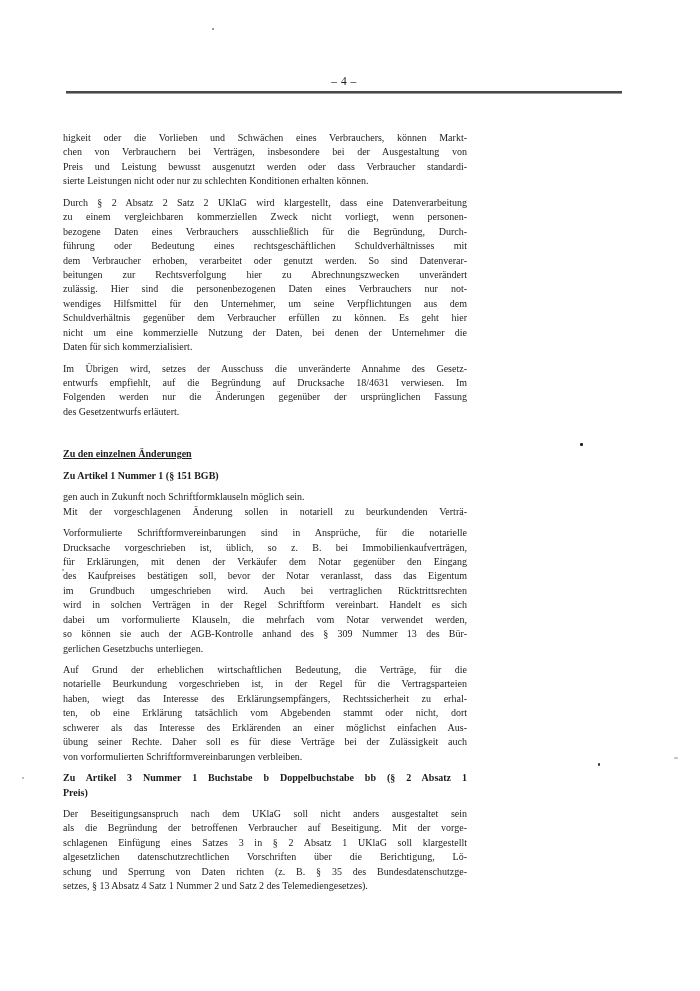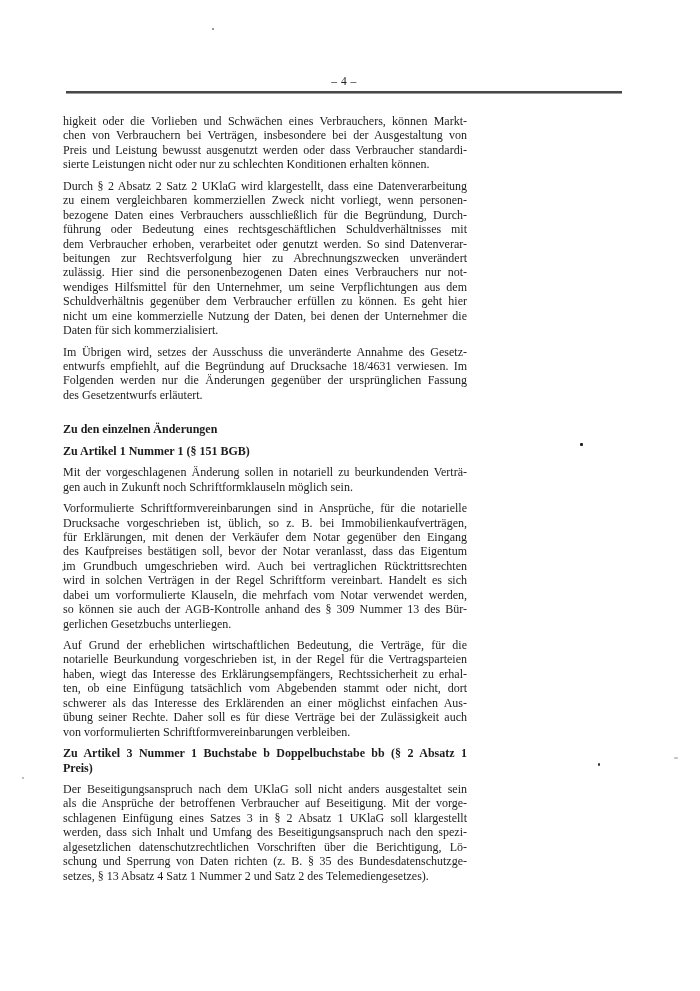--- a/index.html
+++ b/index.html
@@ -26,27 +26,27 @@
   .header-rule {
     position: absolute;
     left: 66px; top: 91px;
     width: 556px; height: 3px;
     background: linear-gradient(180deg,
       var(--rule-dark, #4a4a4a) 0%, var(--rule-dark, #4a4a4a) 55%,
       var(--rule-light, #9a9a9a) 55%, var(--rule-light, #9a9a9a) 100%);
   }
   .text-column {
     position: absolute;
-    left: 63px; top: 114px;
+    left: 63px; top: 131px;
     width: 404px;
     color: var(--text-color, #1c1c1c);
-    font-size: 12px;
+    font-size: 10px;
   }
   .block { margin: 0 0 7px 0; }
-  .block.section-break { margin-top: 20px; }
+  .block.section-break { margin-top: 28px; text-decoration: underline; }
   .block.h .line { font-weight: bold; }
   .line {
     height: 14.45px;
     line-height: 14.45px;
     overflow: hidden;
     text-align: justify;
     text-align-last: justify;
     -moz-text-align-last: justify;
   }
   .line.last {
@@ -93,52 +93,51 @@
         <div class="line">Folgenden werden nur die Änderungen gegenüber der ursprünglichen Fassung</div>
         <div class="line last">des Gesetzentwurfs erläutert.</div>
       </div>
       <div class="block h section-break">
         <div class="line last">Zu den einzelnen Änderungen</div>
       </div>
       <div class="block h">
         <div class="line last">Zu Artikel 1 Nummer 1 (§ 151 BGB)</div>
       </div>
       <div class="block p">
+        <div class="line last">gen auch in Zukunft noch Schriftformklauseln möglich sein.</div>
         <div class="line">Mit der vorgeschlagenen Änderung sollen in notariell zu beurkundenden Verträ-</div>
-        <div class="line last">gen auch in Zukunft noch Schriftformklauseln möglich sein.</div>
       </div>
       <div class="block p">
         <div class="line">Vorformulierte Schriftformvereinbarungen sind in Ansprüche, für die notarielle</div>
         <div class="line">Drucksache vorgeschrieben ist, üblich, so z. B. bei Immobilienkaufverträgen,</div>
         <div class="line">für Erklärungen, mit denen der Verkäufer dem Notar gegenüber den Eingang</div>
         <div class="line">des Kaufpreises bestätigen soll, bevor der Notar veranlasst, dass das Eigentum</div>
         <div class="line">im Grundbuch umgeschrieben wird. Auch bei vertraglichen Rücktrittsrechten</div>
         <div class="line">wird in solchen Verträgen in der Regel Schriftform vereinbart. Handelt es sich</div>
         <div class="line">dabei um vorformulierte Klauseln, die mehrfach vom Notar verwendet werden,</div>
         <div class="line">so können sie auch der AGB-Kontrolle anhand des § 309 Nummer 13 des Bür-</div>
         <div class="line last">gerlichen Gesetzbuchs unterliegen.</div>
       </div>
       <div class="block p">
         <div class="line">Auf Grund der erheblichen wirtschaftlichen Bedeutung, die Verträge, für die</div>
         <div class="line">notarielle Beurkundung vorgeschrieben ist, in der Regel für die Vertragsparteien</div>
         <div class="line">haben, wiegt das Interesse des Erklärungsempfängers, Rechtssicherheit zu erhal-</div>
-        <div class="line">ten, ob eine Einfügung tatsächlich vom Abgebenden stammt oder nicht, dort</div>
+        <div class="line">ten, ob eine Erklärung tatsächlich vom Abgebenden stammt oder nicht, dort</div>
         <div class="line">schwerer als das Interesse des Erklärenden an einer möglichst einfachen Aus-</div>
         <div class="line">übung seiner Rechte. Daher soll es für diese Verträge bei der Zulässigkeit auch</div>
         <div class="line last">von vorformulierten Schriftformvereinbarungen verbleiben.</div>
       </div>
       <div class="block h">
         <div class="line">Zu Artikel 3 Nummer 1 Buchstabe b Doppelbuchstabe bb (§ 2 Absatz 1</div>
         <div class="line last">Preis)</div>
       </div>
       <div class="block p">
         <div class="line">Der Beseitigungsanspruch nach dem UKlaG soll nicht anders ausgestaltet sein</div>
-        <div class="line">als die Ansprüche der betroffenen Verbraucher auf Beseitigung. Mit der vorge-</div>
+        <div class="line">als die Begründung der betroffenen Verbraucher auf Beseitigung. Mit der vorge-</div>
         <div class="line">schlagenen Einfügung eines Satzes 3 in § 2 Absatz 1 UKlaG soll klargestellt</div>
-        <div class="line">werden, dass sich Inhalt und Umfang des Beseitigungsanspruch nach den spezi-</div>
         <div class="line">algesetzlichen datenschutzrechtlichen Vorschriften über die Berichtigung, Lö-</div>
         <div class="line">schung und Sperrung von Daten richten (z. B. § 35 des Bundesdatenschutzge-</div>
         <div class="line last">setzes, § 13 Absatz 4 Satz 1 Nummer 2 und Satz 2 des Telemediengesetzes).</div>
       </div>
     </div>
 
   <div class="speck" style="left:212px; top:28px; width:2px; height:2px; background:#777;"></div>
   <div class="speck" style="left:580px; top:443px; width:3px; height:3px; background:#222;"></div>
   <div class="speck" style="left:62px; top:569px; width:2px; height:2px; background:#999;"></div>
   <div class="speck" style="left:598px; top:763px; width:2px; height:3px; background:#333;"></div>

